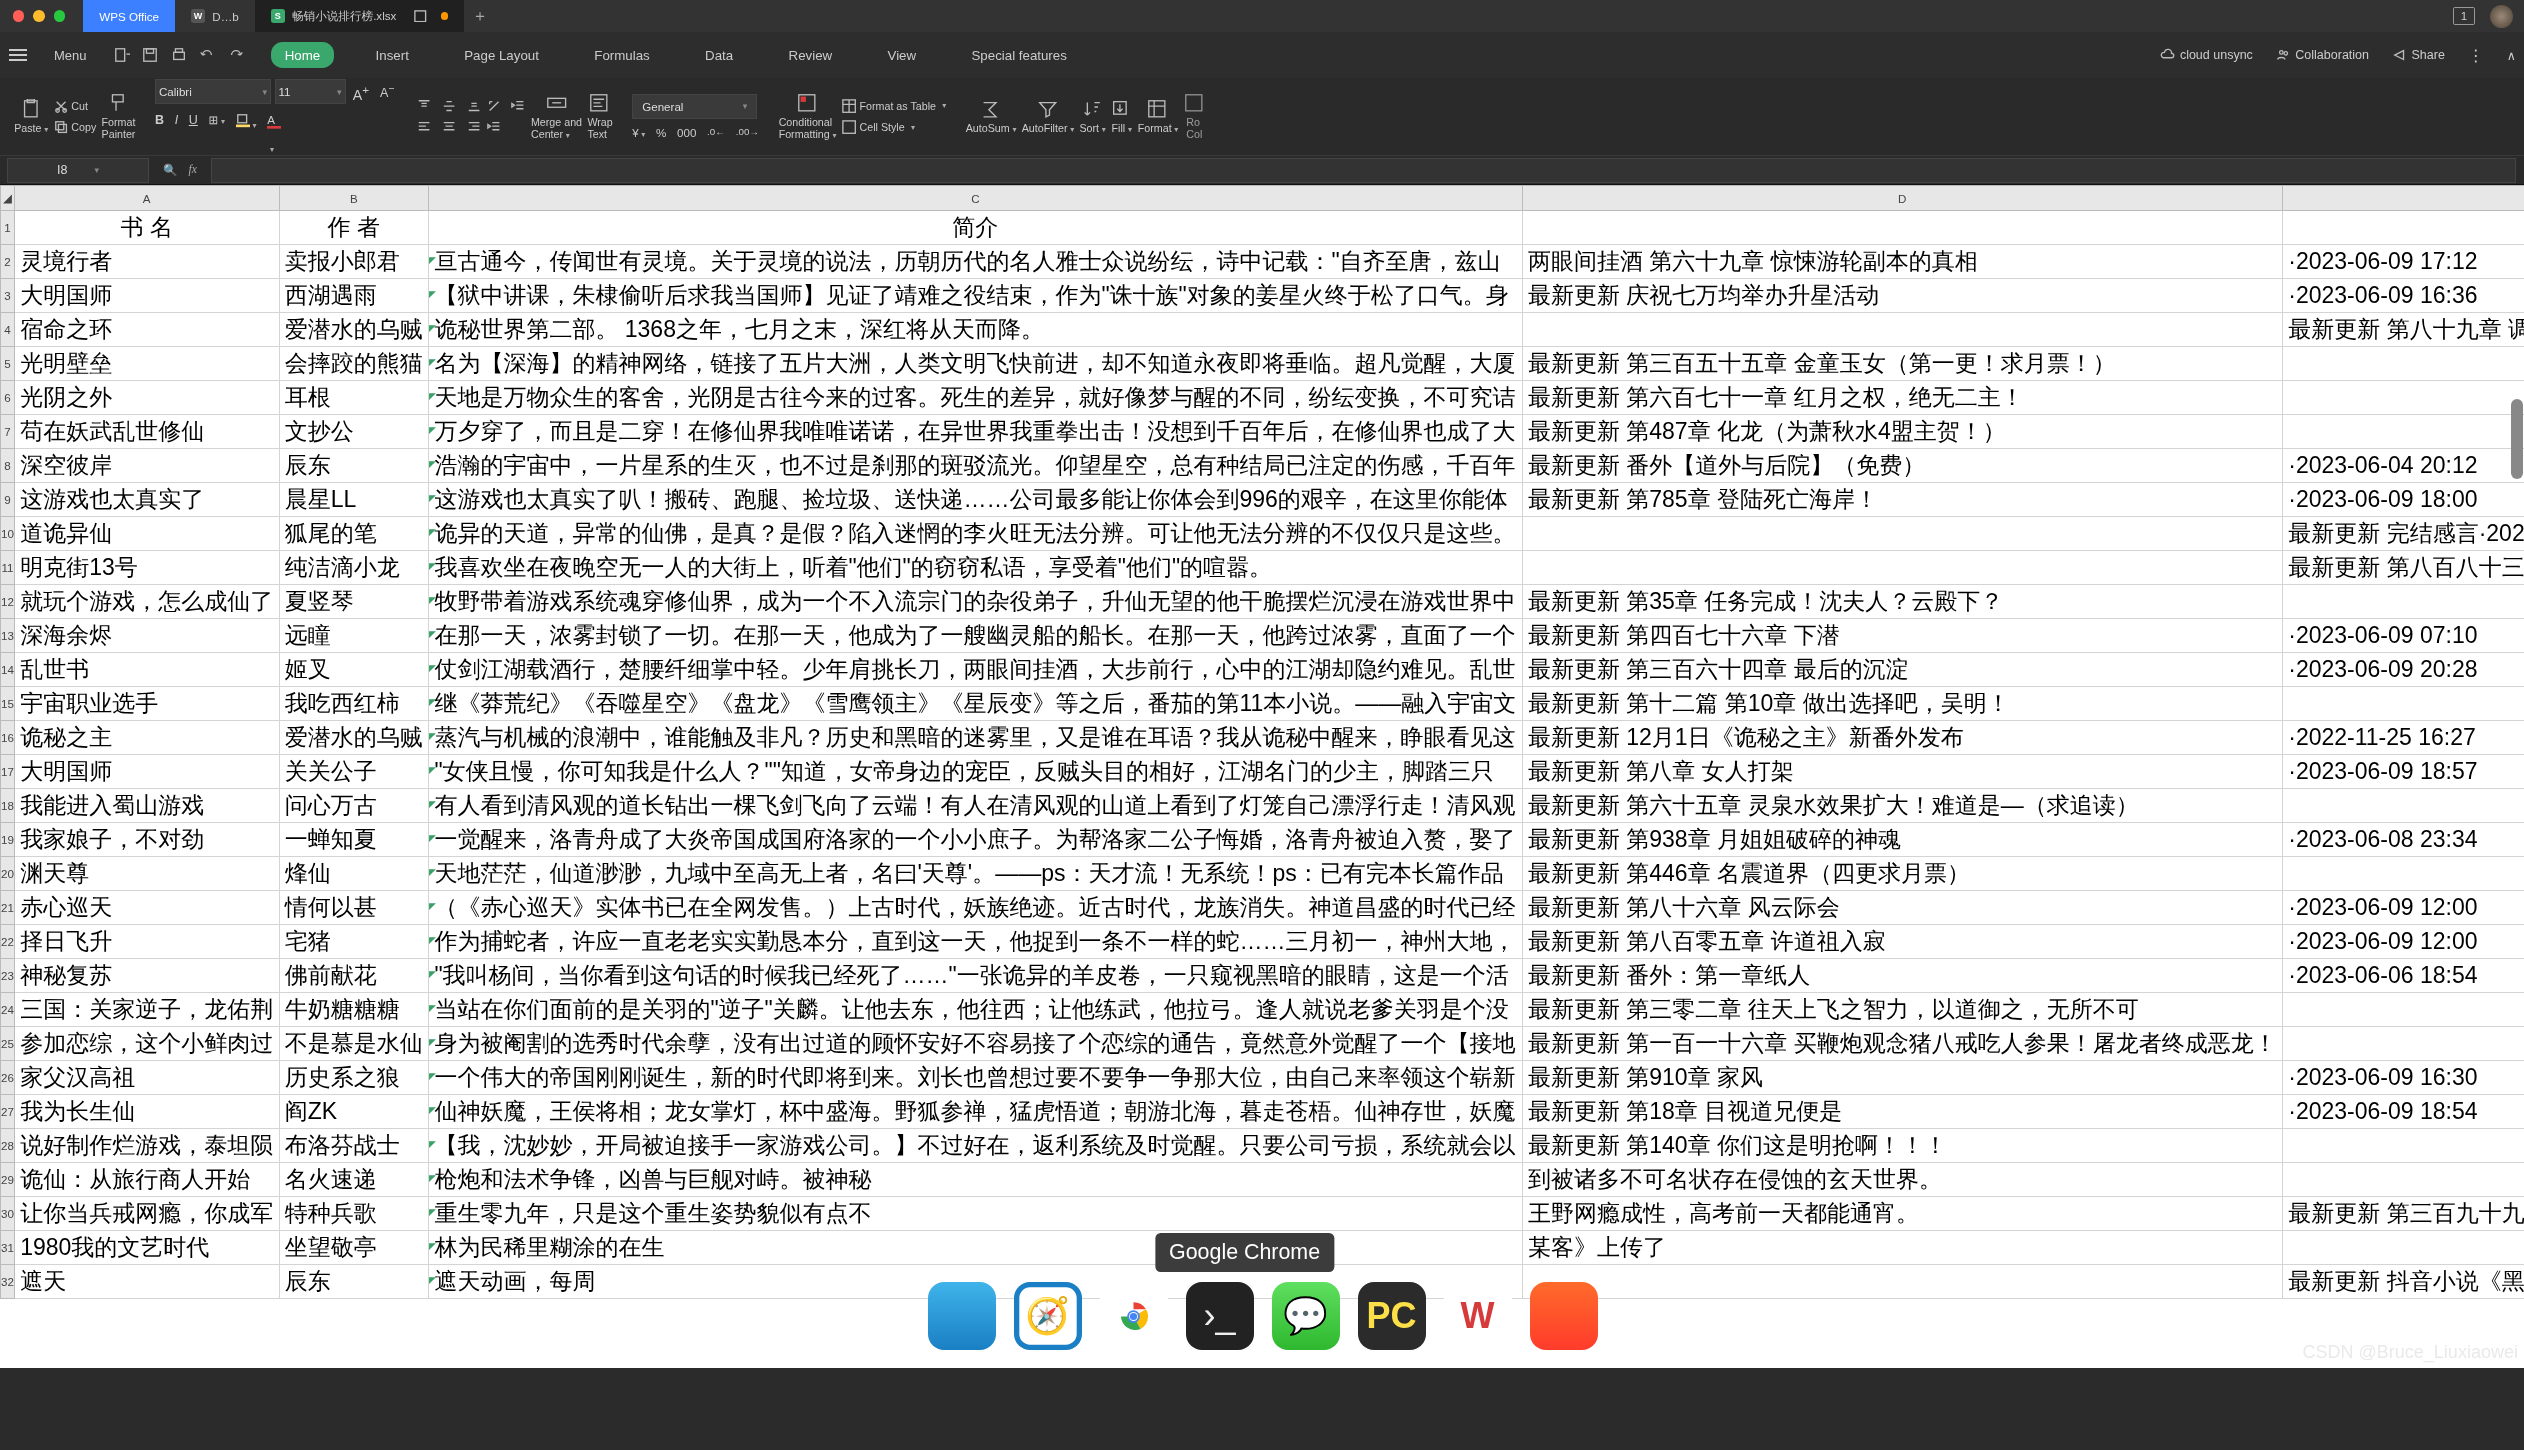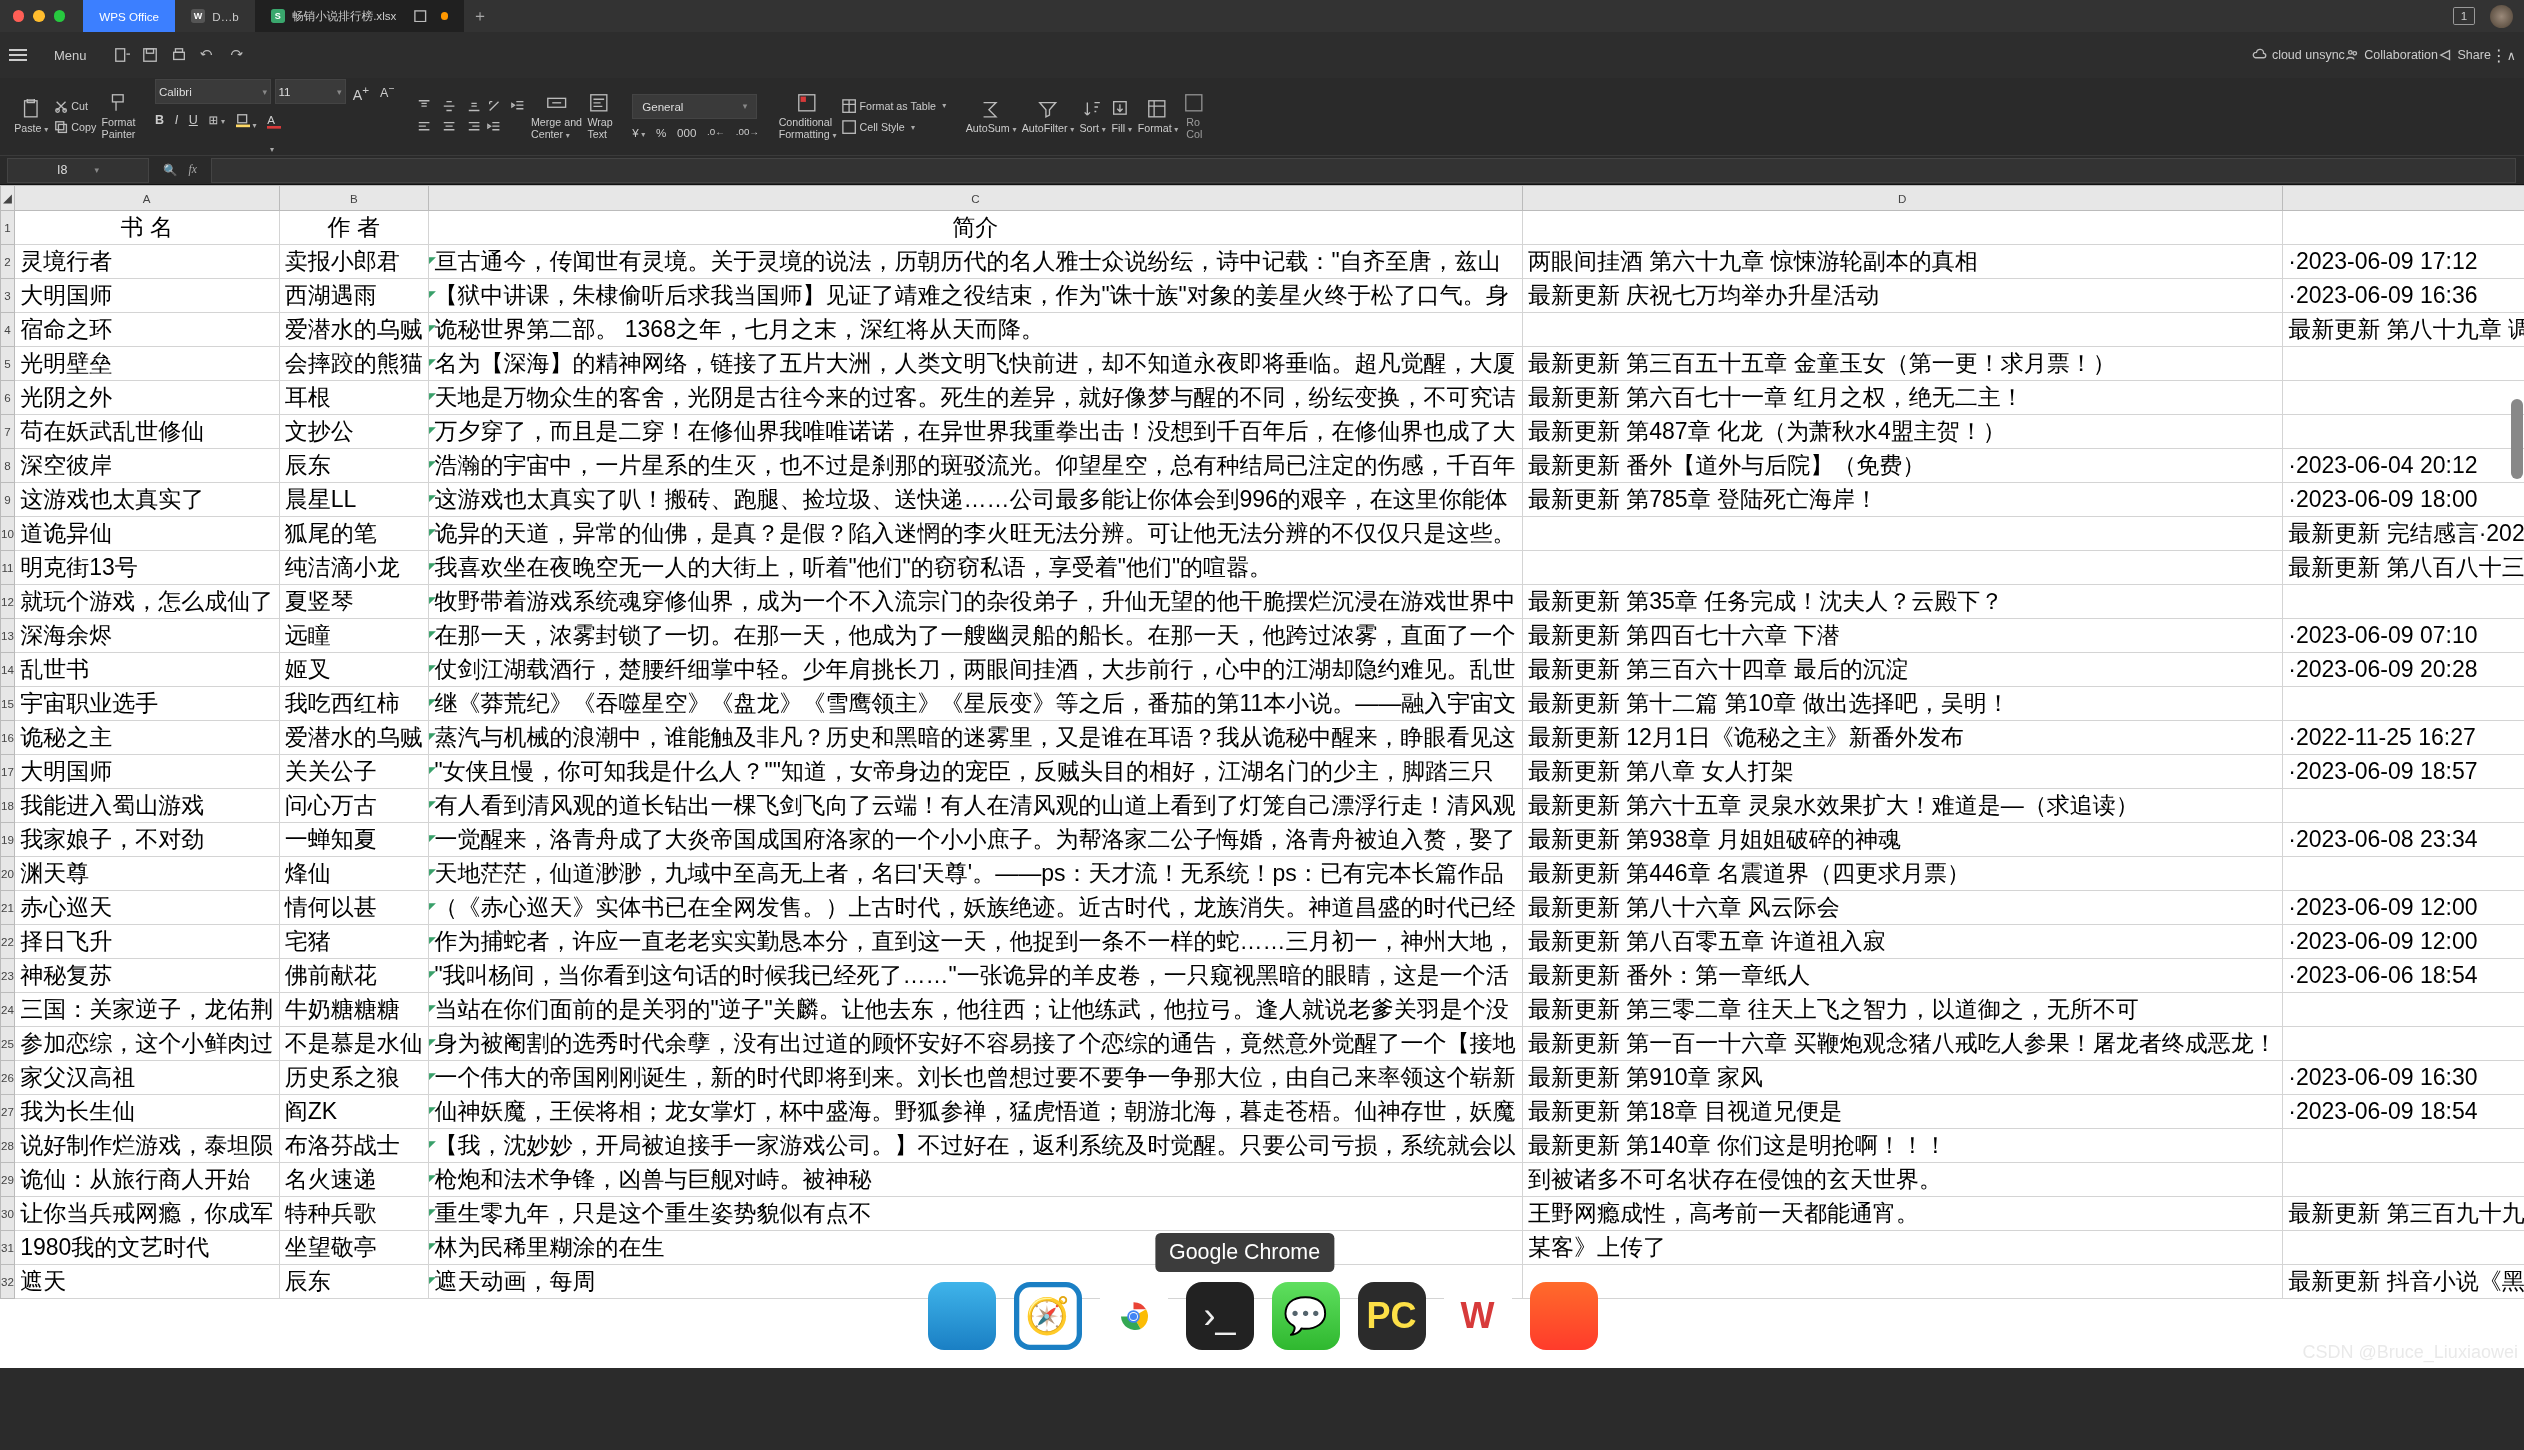--- a/index.html
+++ b/index.html
@@ -26,21 +26,21 @@
   
   .menubar { height: 46px; background: #2d2d2d; display: flex; align-items: center; padding: 0 9px; gap: 27px; }
   .hamburger { width: 18px; display: flex; flex-direction: column; gap: 3.6px; }
   .hamburger span { height: 1.8px; background: #ccc; }
   .menu-label { color: #ccc; font-size: 13px; }
   .file-btns { display: flex; gap: 12.5px; }
   .file-btns svg { width: 16px; height: 16px; }
   .mtabs { display: flex; gap: 27px; align-items: center; }
   .mtab { color: #ccc; font-size: 13.3px; padding: 5.3px 14.2px; border-radius: 11.6px; }
   .mtab.active { background: #3aa76d; color: #fff; font-weight: 500; }
-  .menu-right { margin-left: auto; display: flex; align-items: center; color: #ccc; font-size: 12.5px; }
+  .menu-right { margin-left: auto; display: flex; align-items: center; gap: 23px; color: #ccc; font-size: 12.5px; }
   .menu-right .item { display: flex; align-items: center; gap: 5.3px; }
   
   
   .ribbon { height: 77px; background: #2a2a2a; display: flex; align-items: center; padding: 0 7.1px; gap: 5.3px; overflow: hidden; }
   .rgroup { display: flex; align-items: center; gap: 5.3px; padding: 0 7.1px; }
   .vstack { display: flex; flex-direction: column; align-items: center; gap: 1.8px; color: #ccc; font-size: 10.7px; }
   .vstack svg { width: 21.4px; height: 21.4px; }
   .caret { font-size: 8px; color: #aaa; margin-left: 2.7px; }
   .icon-btn { display: flex; align-items: center; gap: 3.6px; color: #ccc; font-size: 10.7px; }
   .font-select, .size-select { background: #3a3a3a; border: 0.9px solid #444; color: #ddd; height: 25px; display: flex; align-items: center; padding: 0 3px; }
@@ -131,20 +131,30 @@
         <rect class="stroke" x="3" y="6" width="12" height="8"></rect>
         <rect class="stroke" x="5" y="2" width="8" height="4"></rect>
       </svg>
     <svg viewBox="0 0 18 18" width="16" height="16">
         <path class="stroke" d="M14 9a5 5 0 0 0-10 0M4 9l-2-3M4 9l3-1"></path>
       </svg>
     <svg viewBox="0 0 18 18" width="16" height="16">
         <path class="stroke" d="M4 9a5 5 0 0 1 10 0M14 9l2-3M14 9l-3-1"></path>
       </svg>
   </div>
+  <div class="mtabs" id="mtabs">
+      <span class="mtab active">Home</span>
+      <span class="mtab">Insert</span>
+      <span class="mtab">Page Layout</span>
+      <span class="mtab">Formulas</span>
+      <span class="mtab">Data</span>
+      <span class="mtab">Review</span>
+      <span class="mtab">View</span>
+      <span class="mtab">Special features</span>
+    </div>
   <div class="menu-right">
     <div class="item">
         <svg width="14.2" height="14.2" viewBox="0 0 16 16">
           <path class="stroke" d="M4 11a3 3 0 0 1 1-6 4 4 0 0 1 8 1 2.5 2.5 0 0 1 0 5z"></path>
         </svg>
         <span>cloud unsync</span>
       </div>
     <div class="item">
         <svg width="14.2" height="14.2" viewBox="0 0 16 16">
           <circle class="stroke" cx="6" cy="5" r="2"></circle>

